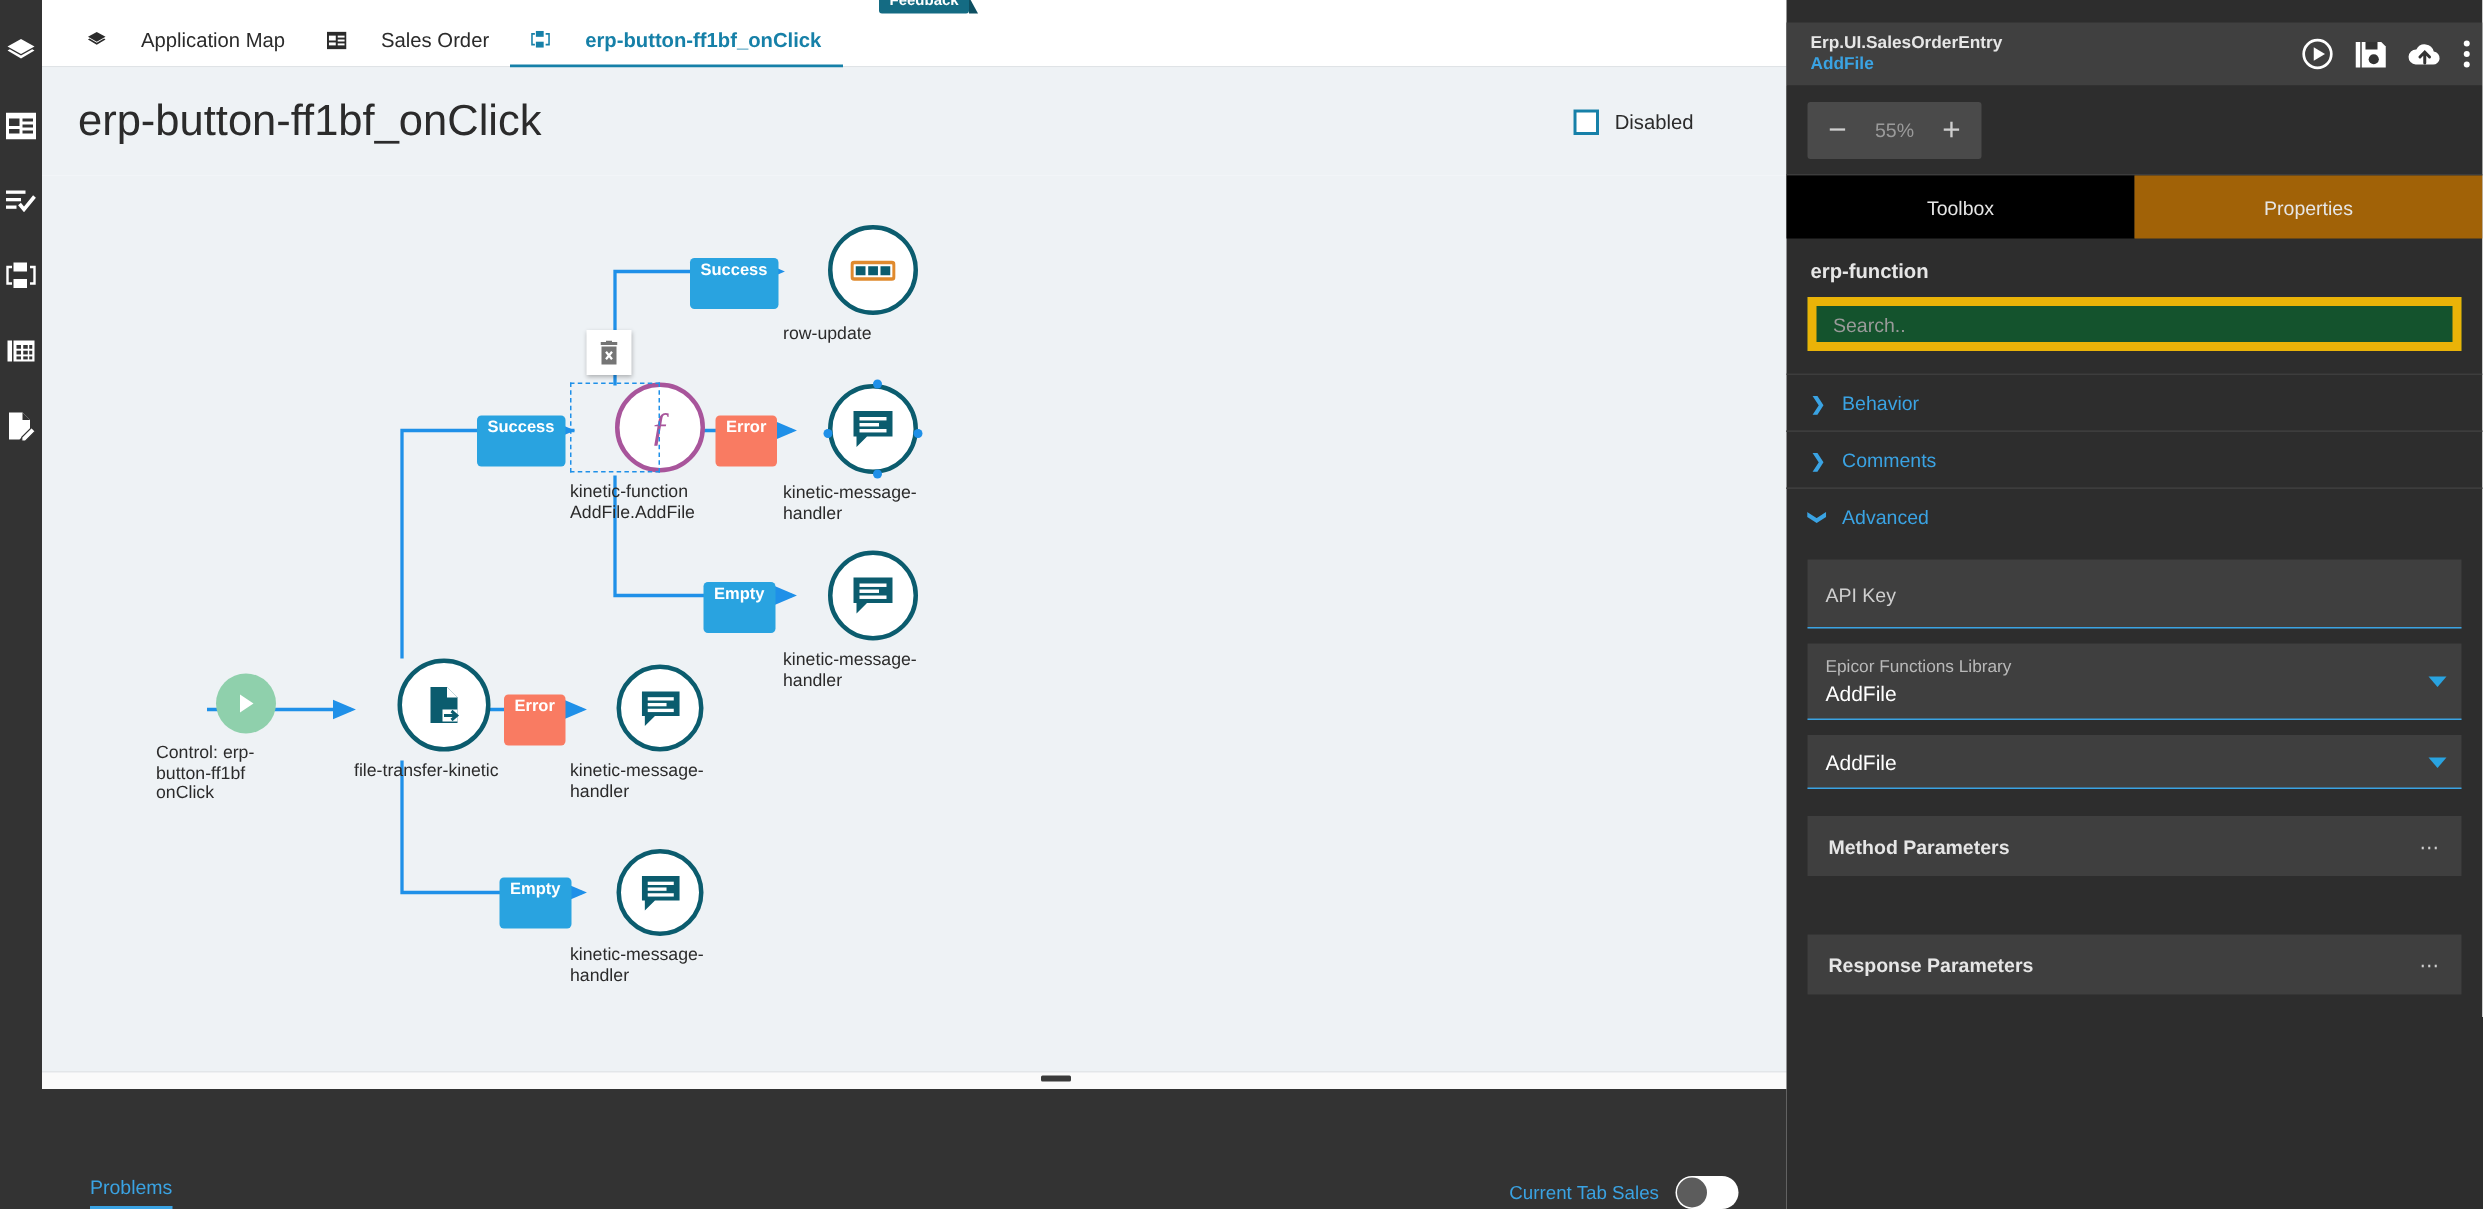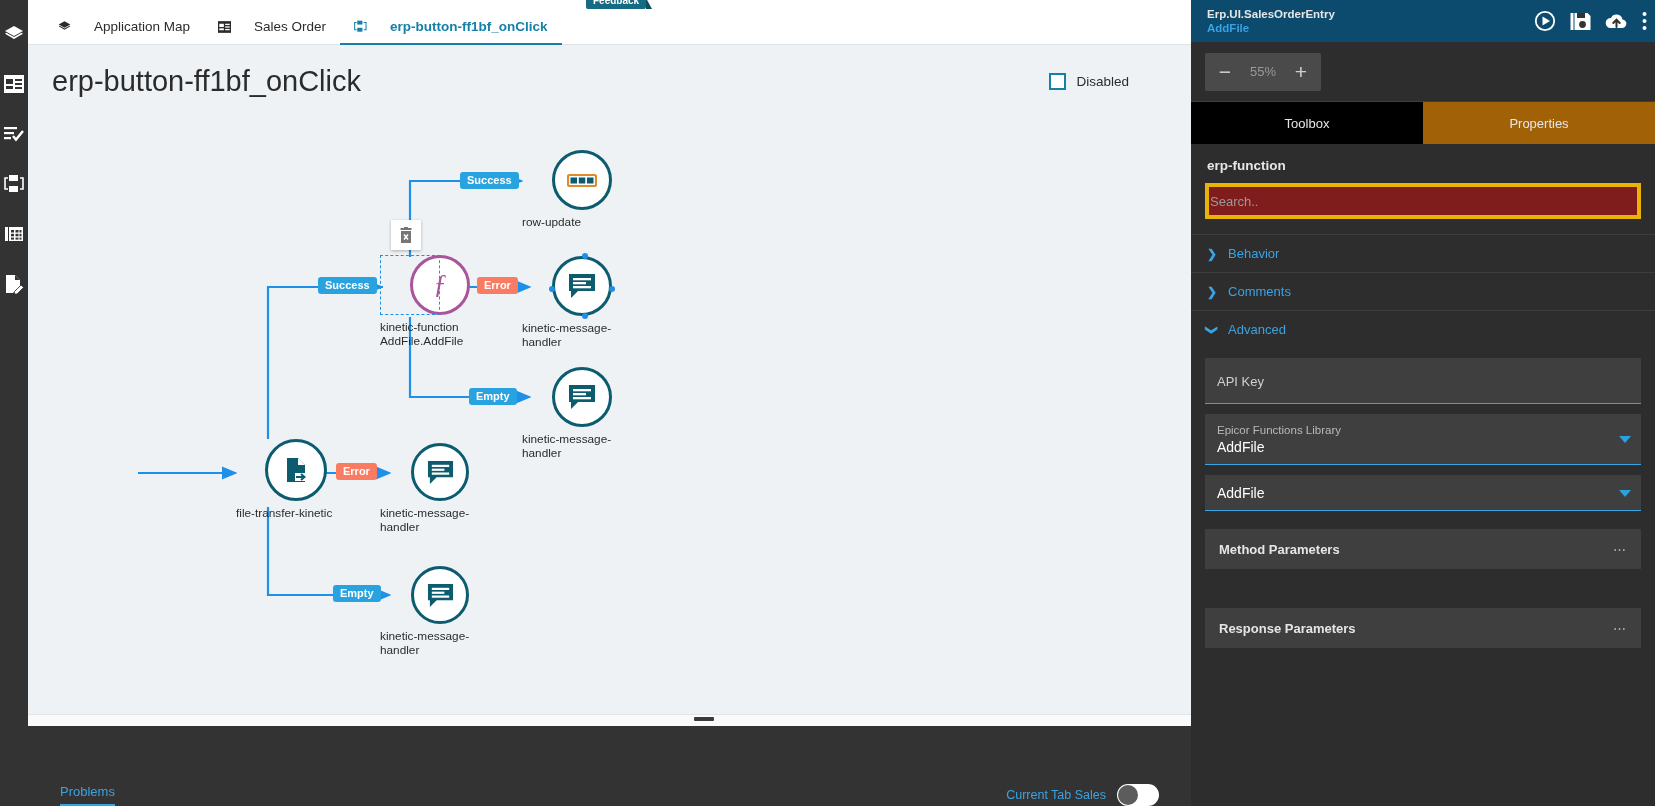--- a/index.html
+++ b/index.html
@@ -108,21 +108,21 @@
   .c-start { background: #8fd0ac; border: none; }
   .c-fn { border: 3px solid #a8559b; }
   .nodelabel {
     margin-top: 6px; font-size: 11.8px; color: #2b2b2b; text-align: left;
     line-height: 13.5px; white-space: pre-line; width: 120px;
   }
 
   .edgelbl {
     position: absolute;
     font-size: 11px; font-weight: bold; color: #ffffff;
-    padding: 2px 7px 3px 7px; border-radius: 3px;
+    padding: 2px 7px 20px 7px; border-radius: 3px;
     line-height: 12px;
     cursor: pointer;
   }
   .lbl-blue { background: #29a3e0; }
   .lbl-red  { background: #f97b62; }
 
   .svg-flow { position: absolute; left: 0; top: 0; width: 1163px; height: 597px; }
 
   .trashbtn {
     position: absolute; left: 363px; top: 103px;
@@ -165,23 +165,24 @@
     position: absolute; left: 1px; top: 1px; width: 20px; height: 20px;
     border-radius: 50%; background: #5c5c5c;
   }
 
   
   .rightpanel {
     position: absolute; left: 1191px; top: 0; width: 464px; height: 806px;
     background: #2d2d2d;
   }
   .rp-head {
-    height: 42px; background: #0c4a6e;
+    height: 42px; background: #404040;
     display: flex; align-items: center; justify-content: space-between;
     padding: 0 8px 0 16px;
+    margin-top: 15px;
   }
   .rp-titles { line-height: 14px; }
   .rp-t1 { font-size: 11.5px; color: #e6e6e6; font-weight: bold; }
   .rp-t2 { font-size: 11.5px; color: #3aa3e3; font-weight: bold; }
   .rp-icons { display: flex; align-items: center; gap: 14px; }
   .rp-icons .ic { cursor: pointer; display: flex; }
 
   .zoombar {
     height: 60px; background: #2d2d2d; display: flex; align-items: center;
     padding-left: 14px; border-bottom: 1px solid #3d3d3d;
@@ -198,23 +199,23 @@
 
   .tabs2 { display: flex; height: 42px; }
   .tab2 {
     flex: 1; display: flex; align-items: center; justify-content: center;
     font-size: 13px; color: #e6e6e6; cursor: pointer; background: #a16207;
   }
   .tab2.active { background: #000000; }
 
   .sect-title { font-size: 13.5px; color: #e6e6e6; padding: 14px 16px 10px 16px; font-weight: bold; }
   .searchbox {
-    margin: 0 14px 16px 14px; height: 36px; background: #7f1d1d;
-    border: 4px solid #eab308;
-    display: flex; align-items: center; padding: 0 1px;
+    margin: 0 14px 16px 14px; height: 36px; background: #14532d;
+    border: 6px solid #eab308;
+    display: flex; align-items: center; padding: 0 11px;
     font-size: 13px; color: #9a9a9a; cursor: text;
   }
 
   .acc {
     border-top: 1px solid #3d3d3d; border-bottom: 1px solid #3d3d3d;
     padding: 11px 16px; display: flex; align-items: center; gap: 11px;
     cursor: pointer; margin-top: -1px;
   }
   .acc-lbl { font-size: 13px; color: #3aa3e3; }
   .chev { color: #3aa3e3; font-size: 12px; font-weight: bold; line-height: 1; }
@@ -378,20 +379,30 @@
       <path d="M382 200 V280 H487" stroke="#1f90e8" stroke-width="2.2" fill="none"></path>
 
       <path d="M437 64 H492" stroke="#1f90e8" stroke-width="2.2" marker-end="url(#ah)" fill="none"></path>
       <path d="M468 170 H500" stroke="#1f90e8" stroke-width="2.2" marker-end="url(#ah)" fill="none"></path>
       <path d="M463 280 H500" stroke="#1f90e8" stroke-width="2.2" marker-end="url(#ah)" fill="none"></path>
       <path d="M320 356 H360" stroke="#1f90e8" stroke-width="2.2" marker-end="url(#ah)" fill="none"></path>
       <path d="M320 478 H360" stroke="#1f90e8" stroke-width="2.2" marker-end="url(#ah)" fill="none"></path>
       <path d="M300 170 H352" stroke="#1f90e8" stroke-width="2.2" marker-end="url(#ah)" fill="none"></path>
     </svg>
 
+    <div class="node" style="left:76px; top:332px;">
+      <div class="circle c-start" style="width:40px;height:40px;">
+        <svg width="18" height="18" viewBox="0 0 18 18">
+            <polygon points="5,3 14,9 5,15" fill="#ffffff"></polygon>
+          </svg>
+      </div>
+      <div class="nodelabel">Control: erp-
+button-ff1bf
+onClick</div>
+    </div>
 
     <div class="node" style="left:208px; top:322px;">
       <div class="circle c-teal" style="width:62px;height:62px;">
         <svg width="30" height="30" viewBox="0 0 30 30">
           <path d="M6 3 h11 l7 7 v17 H6z" fill="#0b5c6e"></path>
           <path d="M17 3 v7 h7z" fill="#ffffff"></path>
           <path d="M14 22 h9 l-3 -3.5 M23 22 l-3 3.5" stroke="#0b5c6e" stroke-width="2.2" fill="none" stroke-linejoin="round"></path>
           <path d="M14 18 h10 v8 h-10z" fill="#ffffff"></path>
           <path d="M15 22 h8 M20 19 l3.5 3 -3.5 3" stroke="#0b5c6e" stroke-width="2" fill="none"></path>
         </svg>

